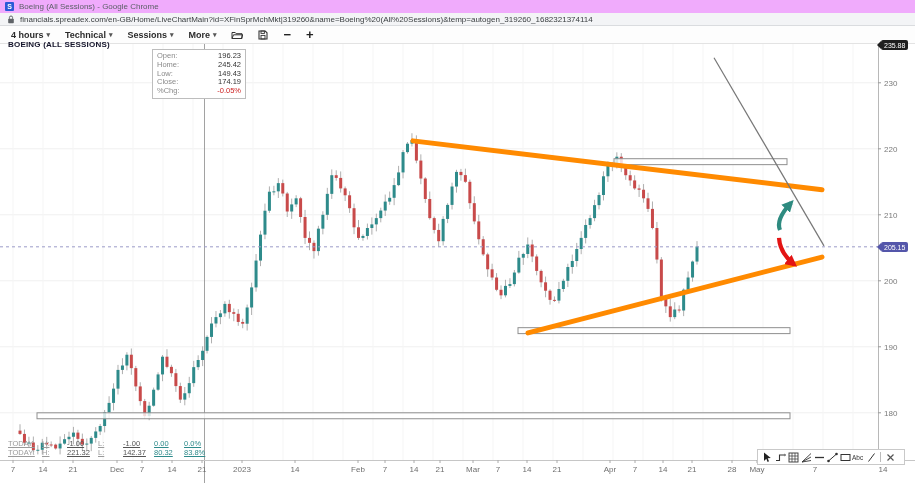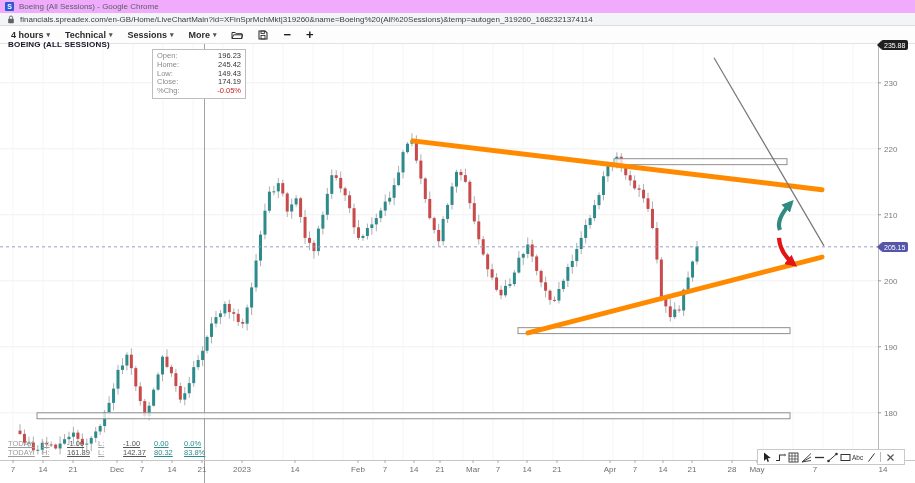--- a/index.html
+++ b/index.html
@@ -564,21 +564,21 @@
       <span class="tl">%Chg:</span>
       <span class="tv neg">-0.05%</span>
     </div>
 </div>
 
 <div class="stats">
   <div class="srow">
     <span class="sl">TODAY:</span><span class="sk">H:</span><span class="sv">-1.00</span><span class="sk">L:</span><span class="sv">-1.00</span><span class="st">0.00</span><span class="st">0.0%</span>
   </div>
   <div class="srow">
-    <span class="sl">TODAY:</span><span class="sk">H:</span><span class="sv">161.89</span><span class="sk">L:</span><span class="sv">142.37</span><span class="st">80.32</span><span class="st">83.8%</span>
+    <span class="sl">TODAY:</span><span class="sk">H:</span><span class="sv">221.32</span><span class="sk">L:</span><span class="sv">142.37</span><span class="st">80.32</span><span class="st">83.8%</span>
   </div>
 </div>
 
 <div class="badge top">235.88</div>
 <div class="badge cur">205.15</div>
 
 <div class="tools" id="tools">
     <span class="tool">
       <svg width="11" height="11" viewBox="0 0 11 11">
         <path d="M2,0.5 L2,9 L4.3,6.8 L5.6,10 L7,9.3 L5.7,6.3 L8.8,6 Z" fill="#222"></path>

